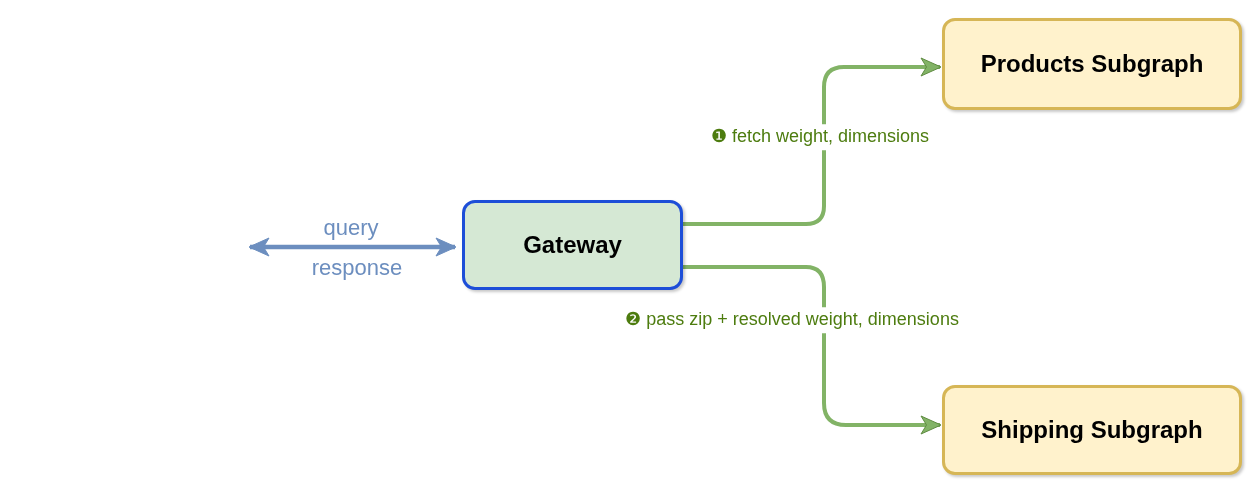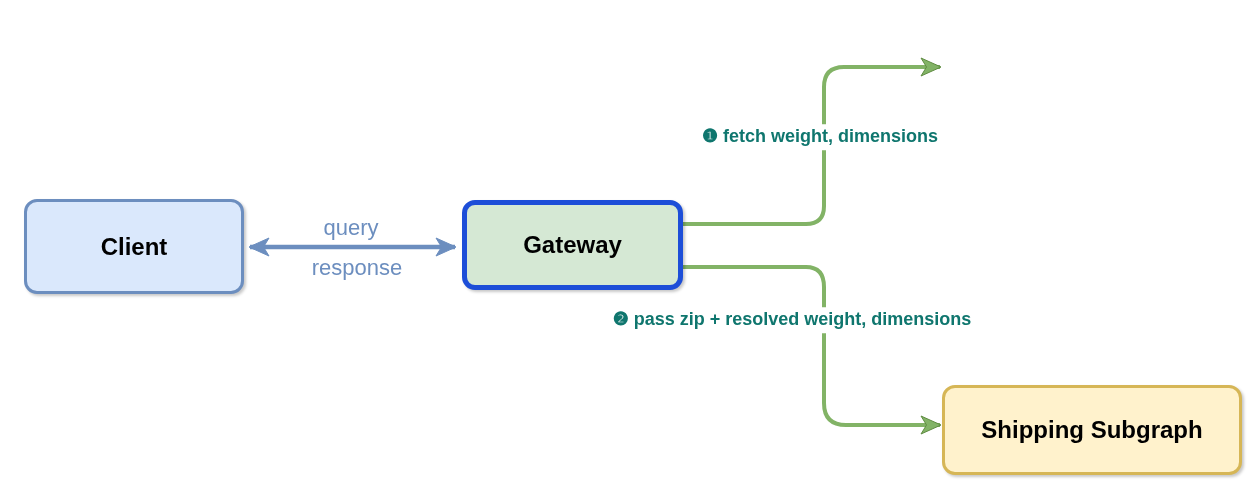--- a/index.html
+++ b/index.html
@@ -19,35 +19,35 @@
     border-radius: 13px;
     display: flex;
     align-items: center;
     justify-content: center;
     font-weight: bold;
     font-size: 24px;
     color: #000000;
     box-shadow: 2px 2px 3px rgba(0,0,0,0.22);
   }
   .node-client   { left: 24px;  top: 199px; width: 220px; height: 95px; background: #dae8fc; border: 3px solid #6c8ebf; }
-  .node-gateway  { left: 462px; top: 200px; width: 221px; height: 90px; background: #d5e8d4; border: 5px solid #1d4ed8; }
+  .node-gateway  { left: 462px; top: 200px; width: 221px; height: 90px; background: #d5e8d4; border: 3px solid #1d4ed8; }
   .node-products { left: 942px; top: 18px;  width: 300px; height: 92px; background: #fff2cc; border: 3px solid #d6b656; }
   .node-shipping { left: 942px; top: 385px; width: 300px; height: 90px; background: #fff2cc; border: 3px solid #d6b656; }
 
   .chip {
     position: absolute;
     transform: translate(-50%, -50%);
     background: #ffffff;
     padding: 2px 5px;
     border-radius: 2px;
     white-space: nowrap;
     line-height: 1.2;
   }
   .chip-blue  { color: #6c8ebf; font-size: 22px; }
-  .chip-green { color: #0f766e; font-size: 18px; font-weight: bold; }
+  .chip-green { color: #4d7c0f; font-size: 18px; font-weight: normal; }
   .chip-query    { left: 351px; top: 228px; }
   .chip-response { left: 357px; top: 268px; }
   .chip-step1    { left: 820px; top: 137px; }
   .chip-step2    { left: 792px; top: 320px; }
 </style>
 </head>
 <body>
 
 <div class="canvas">
 
@@ -61,28 +61,28 @@
       </marker>
     </defs>
 
     <path d="M250,247 L455,247" fill="none" stroke="#6c8ebf" stroke-width="4.5" marker-start="url(#ah-blue)" marker-end="url(#ah-blue)"></path>
 
     <path d="M683,224 L806,224 Q824,224 824,206 L824,87 Q824,67 844,67 L940,67" fill="none" stroke="#82b366" stroke-width="4" marker-end="url(#ah-green)"></path>
 
     <path d="M683,267 L806,267 Q824,267 824,287 L824,403 Q824,425 846,425 L940,425" fill="none" stroke="#82b366" stroke-width="4" marker-end="url(#ah-green)"></path>
   </svg>
 
-  <div class="node node-client">
-    <span>Client</span>
-  </div>
 
   <div class="node node-gateway">
     <span>Gateway</span>
   </div>
 
+  <div class="node node-products">
+    <span>Products Subgraph</span>
+  </div>
 
   <div class="node node-shipping">
     <span>Shipping Subgraph</span>
   </div>
 
   <div class="chip chip-blue chip-query">query</div>
 
   <div class="chip chip-blue chip-response">response</div>
 
   <div class="chip chip-green chip-step1">❶ fetch weight, dimensions</div>

